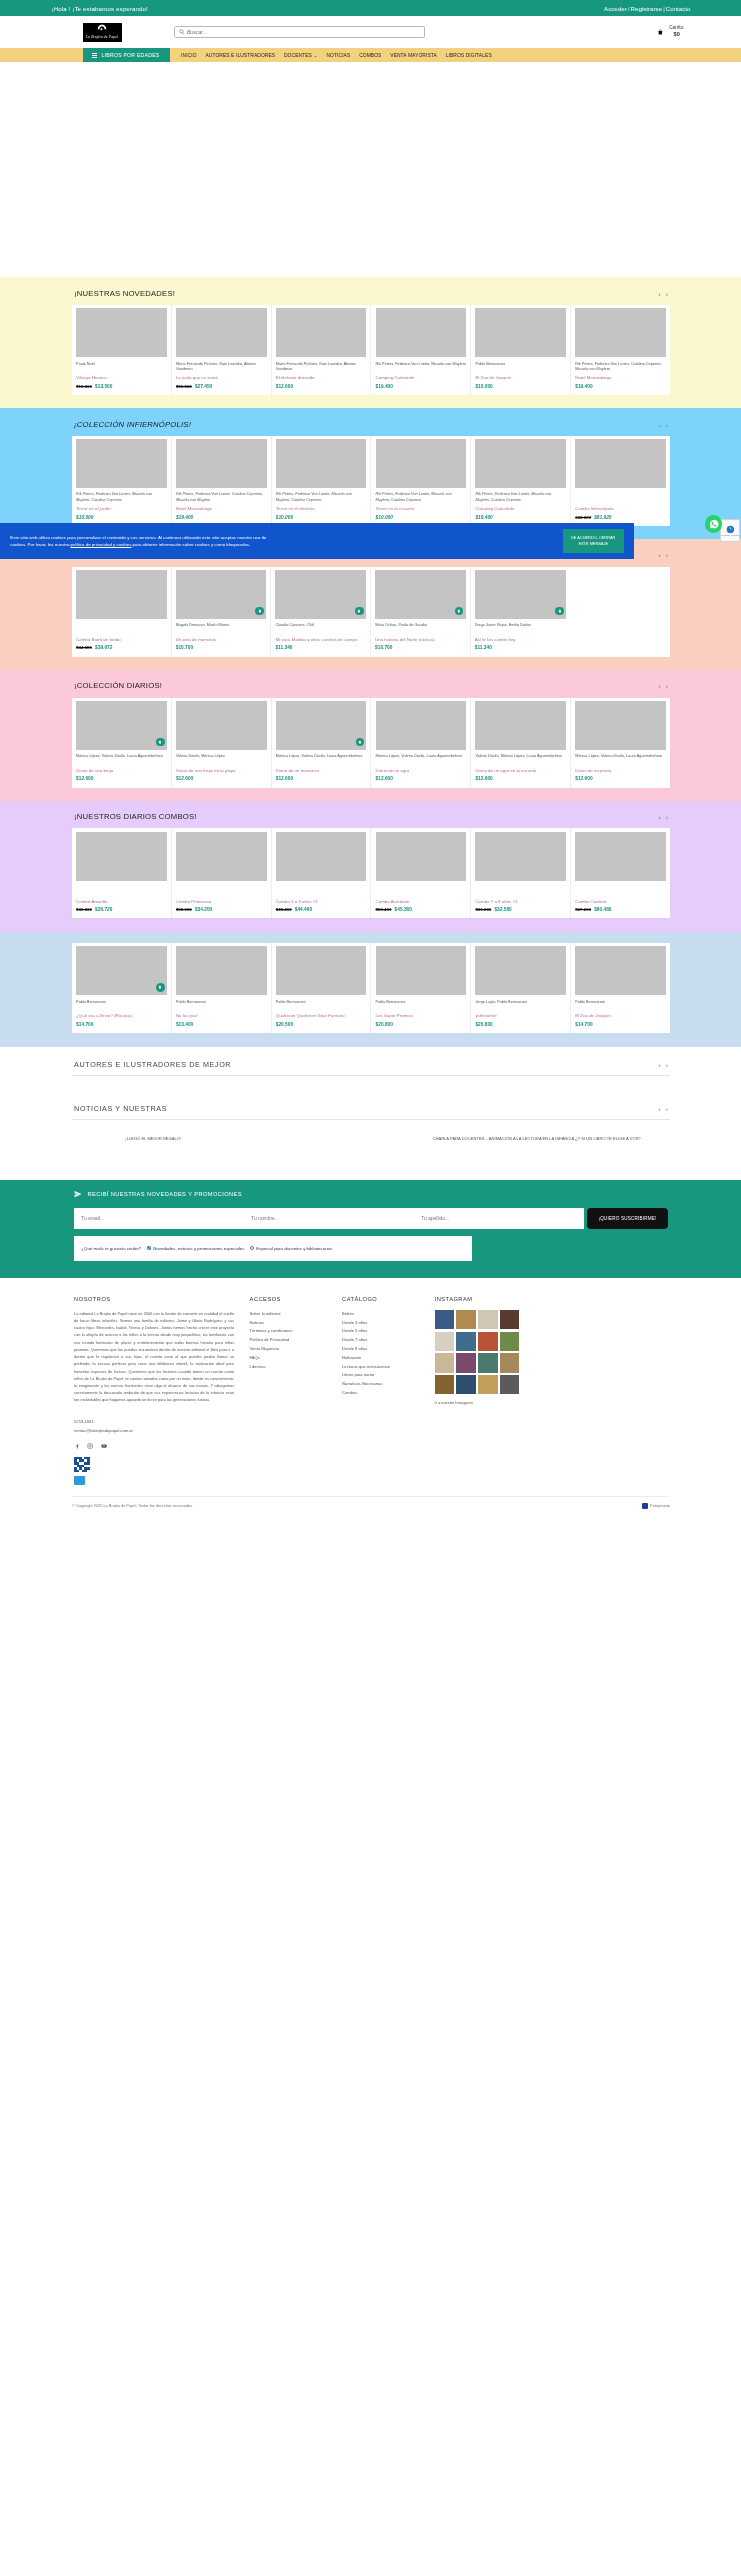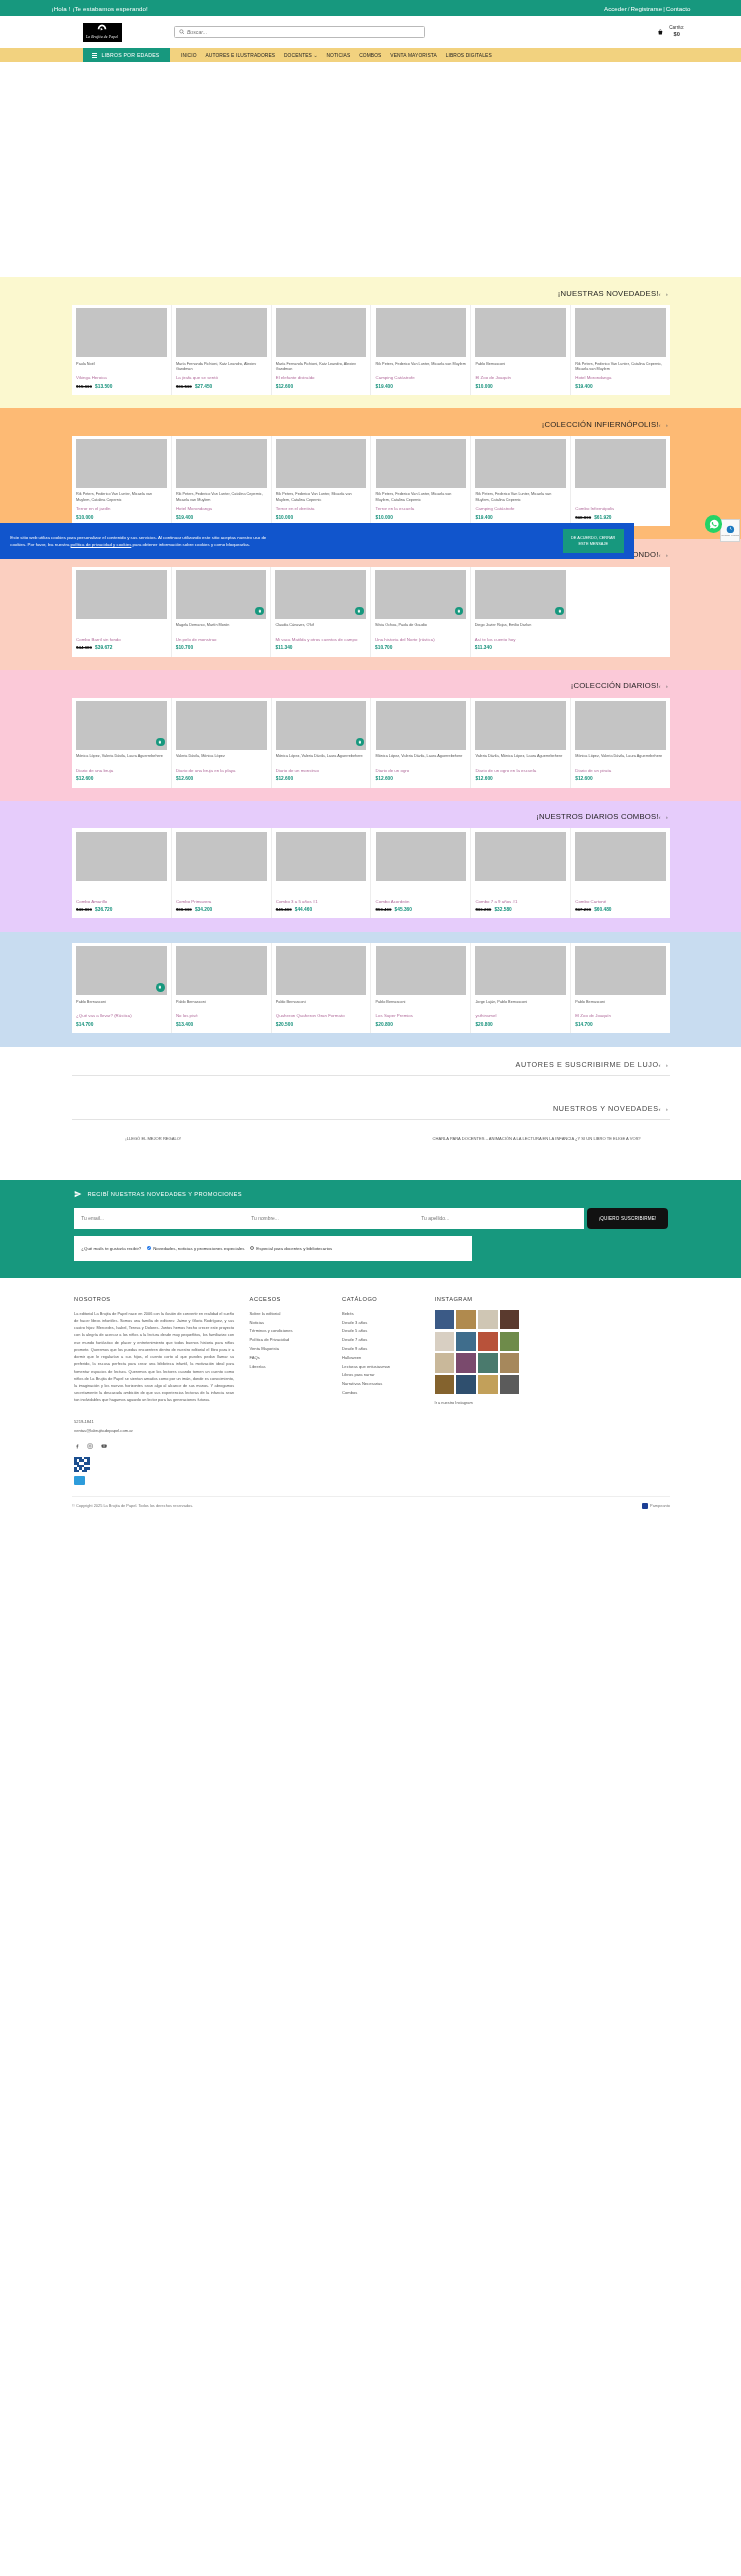--- a/index.html
+++ b/index.html
@@ -54,21 +54,21 @@
   .burger { display:inline-flex; flex-direction:column; gap:1px; }
   .burger i { display:block; width:5.2px;height:0.8px;background:#fff; }
   .nav-links { display: flex; align-items: center; gap: 8.8px; padding-left: 11.3px; }
   .nav-links a { font-size: 4.9px; color: #222; text-decoration: none; letter-spacing: 0.1px; white-space:nowrap;}
 
   
   .hero { height: 215px; background: #fff; }
 
   
   .section { padding: 11.3px 0 13.4px; }
-  .sec-head { display: flex; align-items: center; justify-content: flex-end; padding: 0 2.1px 7.2px; }
+  .sec-head { display: flex; align-items: center; justify-content: space-between; padding: 0 2.1px 7.2px; }
   .sec-title { font-size: 7.7px; font-weight: 400; letter-spacing: 0.2px; color:#1c1c1c;}
   .arrows { display: flex; gap: 5.2px; color: #666; font-size: 6.2px; }
   .arrows span { cursor: pointer; }
 
   .row { display: flex; background: #fff; }
   .card { flex: 1 1 0; background: #fff; border-right: 0.5px solid #ededed; padding: 3.1px 4.1px 6.2px; position: relative; min-width:0;}
   .card:last-child { border-right: 0; }
   .thumb { width: 100%; height: 49px; background: #c4c4c4; }
   .badge {
     position: absolute; right: 6.2px; top: 40px; width: 8.8px; height: 8.8px; border-radius: 50%;
@@ -76,21 +76,21 @@
   }
   .badge svg { width: 4.1px; height: 4.1px; }
   .authors { font-size: 3.8px; color: #555; line-height: 1.45; margin-top: 4.6px; min-height: 11.3px;}
   .ptitle { font-size: 4.4px; color: #b06a9a; line-height: 1.4; margin-top: 2.1px; }
   .prices { margin-top: 2.6px; display:flex; gap:3.1px; align-items:baseline; flex-wrap:wrap;}
   .old { font-size: 4.4px; font-weight: 700; color: #111; text-decoration: line-through; }
   .new { font-size: 4.8px; font-weight: 700; color: #14907a; }
 
   
   .s-novedades { background: #fbf8cf; }
-  .s-infernopolis { background: #fdba74; }
+  .s-infernopolis { background: #7dd3fc; font-style: italic; }
   .s-barril { background: #fbcfc0; }
   .s-diarios { background: #fbc9d8; }
   .s-combos { background: #e6ccfb; }
   .s-pablo { background: #c8dcf0; }
 
   
   .row-5 .card { flex: 0 0 16.666%; }
 
   
   .plain { background: #fff; padding: 13.4px 0 3.1px; }
@@ -652,34 +652,34 @@
               </div>
             </div>
           </div>
         </div>
       </div>
     </div>
 
   <div class="plain">
     <div class="wrap">
       <div class="sec-head">
-        <div class="plain-title">AUTORES E SUSCRIBIRME DE LUJO</div>
+        <div class="plain-title">AUTORES E ILUSTRADORES DE MEJOR</div>
         <div class="arrows">
           <span>‹</span>
           <span>›</span>
         </div>
       </div>
       <div style="height:11.3px"></div>
     </div>
   </div>
 
   <div class="plain">
     <div class="wrap">
       <div class="sec-head">
-        <div class="plain-title">NUESTROS Y NOVEDADES</div>
+        <div class="plain-title">NOTICIAS Y NUESTRAS</div>
         <div class="arrows">
           <span>‹</span>
           <span>›</span>
         </div>
       </div>
       <div class="news-row">
         <div class="news-col">
           <div class="news-thumb"></div>
           <div class="news-text">¡LLEGÓ EL MEJOR REGALO!</div>
         </div>

